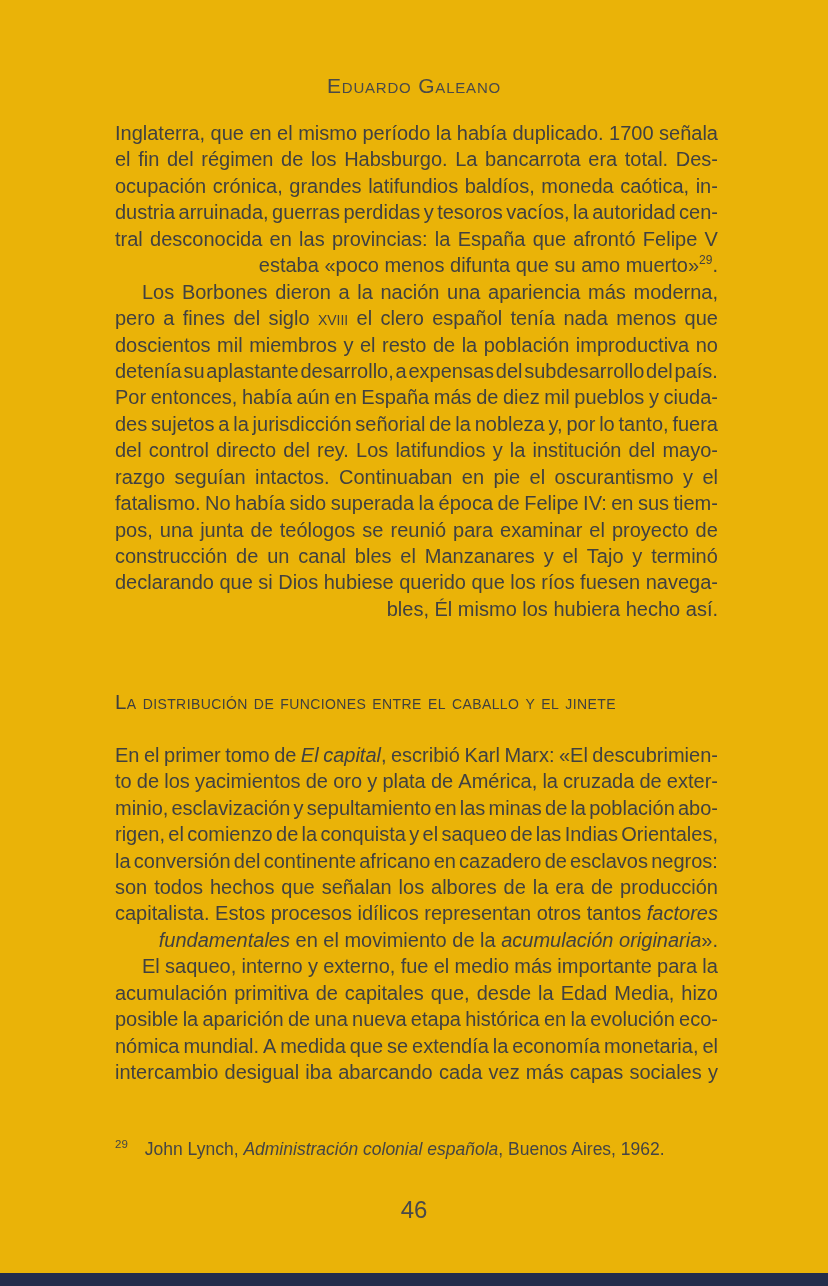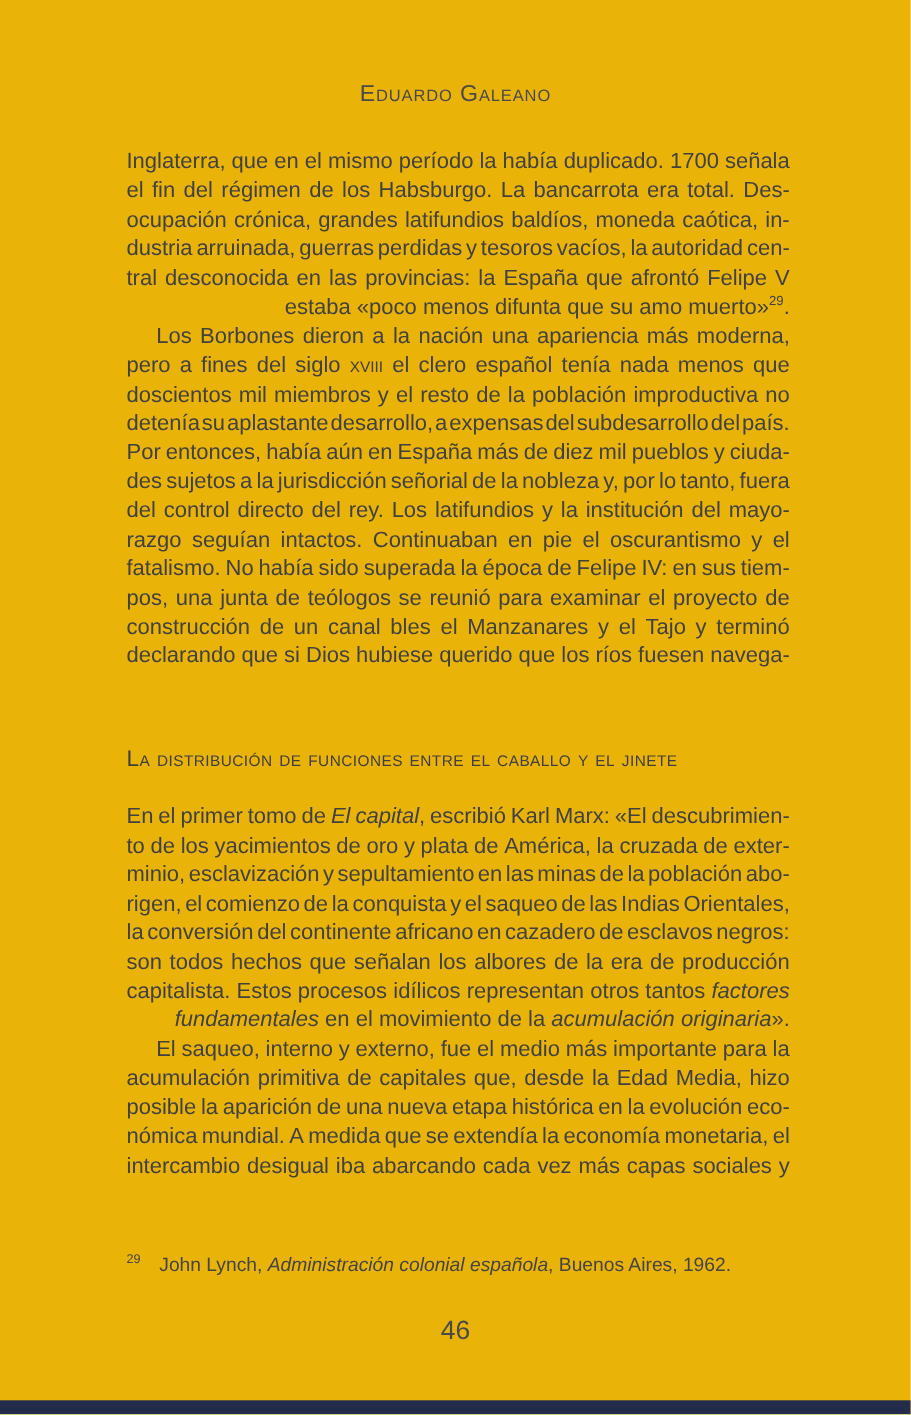--- a/index.html
+++ b/index.html
@@ -17,21 +17,21 @@
     top: 74px; left: 0; width: 100%;
     text-align: center;
     font-variant: small-caps;
     font-size: 21px;
     letter-spacing: 0.8px;
     color: #4a4a4a;
   }
   .text-column {
     position: absolute;
     left: 115px;
-    top: 134px;
+    top: 120px;
     width: 603px;
   }
   .line {
     display: flex;
     justify-content: space-between;
     height: 26.45px;
     line-height: 26.45px;
     font-size: 20px;
     overflow: visible;
   }
@@ -306,20 +306,21 @@
           <span class="w"><span>si</span></span>
           <span class="w"><span>Dios</span></span>
           <span class="w"><span>hubiese</span></span>
           <span class="w"><span>querido</span></span>
           <span class="w"><span>que</span></span>
           <span class="w"><span>los</span></span>
           <span class="w"><span>ríos</span></span>
           <span class="w"><span>fuesen</span></span>
           <span class="w"><span>navega-</span></span>
         </div>
+        <div class="line plain"><span>bles, Él mismo los hubiera hecho así.</span></div>
       </div>
       <div class="section-heading">La distribución de funciones entre el caballo y el jinete</div>
       <div>
         <div class="line">
           <span class="w"><span>En</span></span>
           <span class="w"><span>el</span></span>
           <span class="w"><span>primer</span></span>
           <span class="w"><span>tomo</span></span>
           <span class="w"><span>de</span></span>
           <span class="w"><span class="i">El</span></span>

